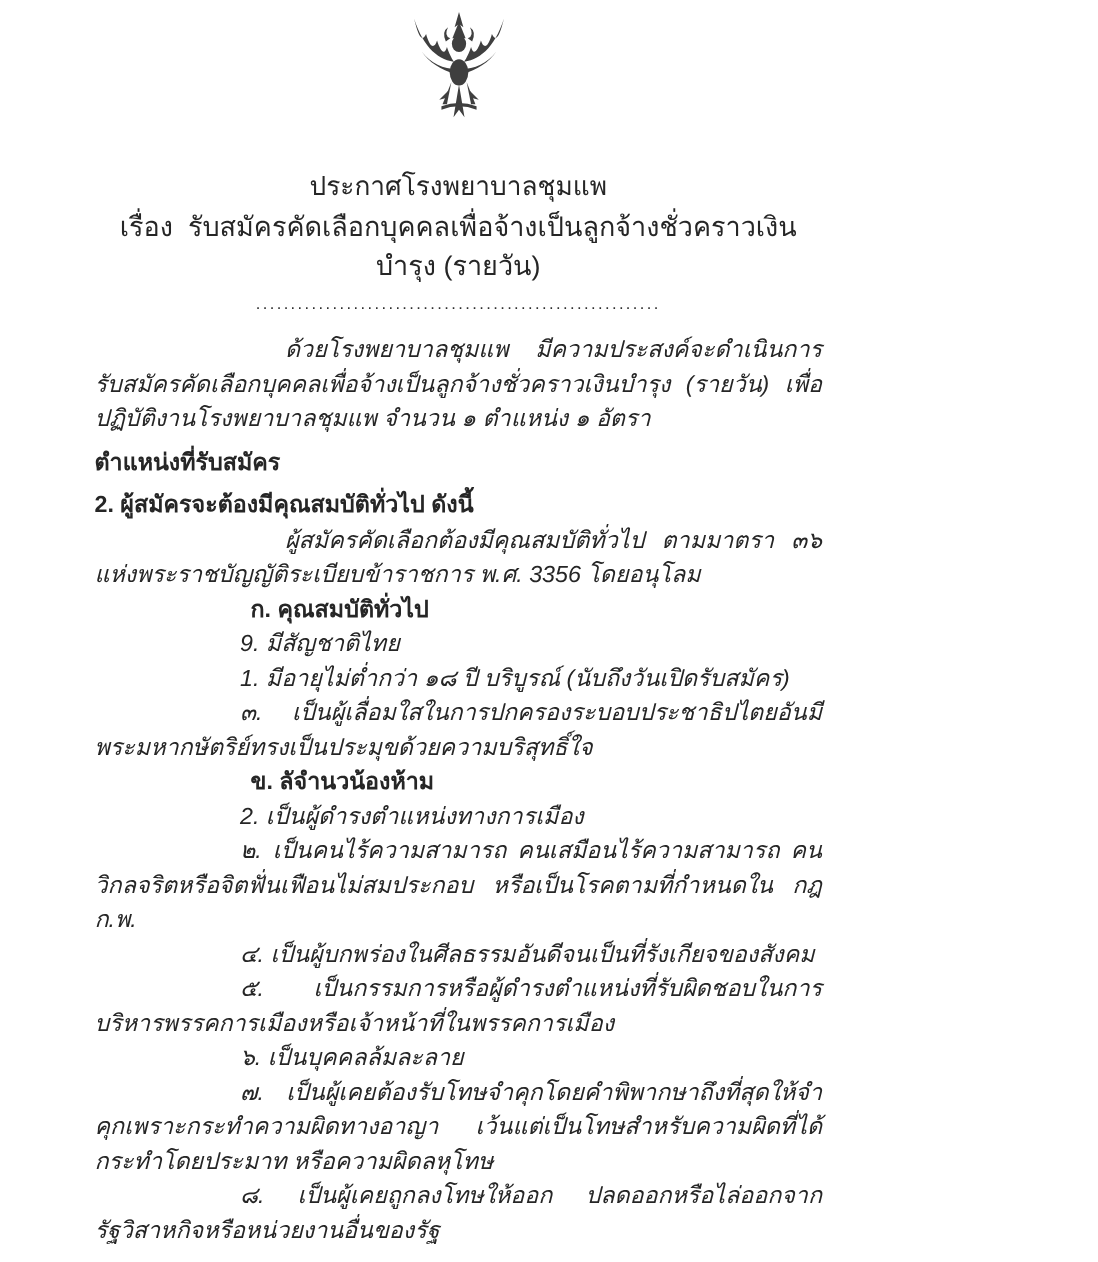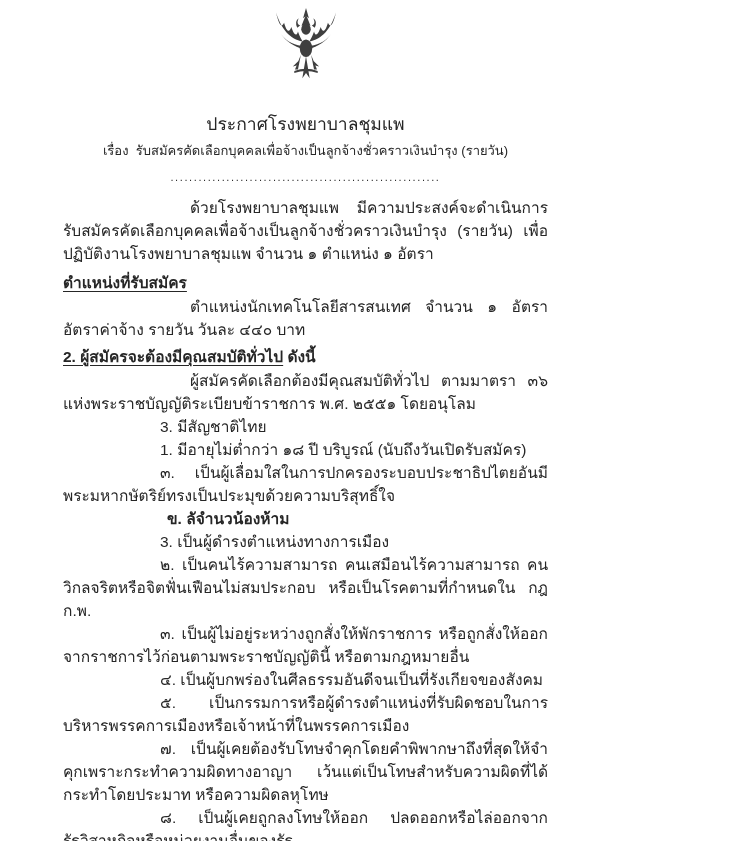--- a/index.html
+++ b/index.html
@@ -20,50 +20,50 @@
     margin-bottom: 2px;
   }
   .doc-title {
     text-align: center;
     font-size: 17.5px;
     line-height: 28px;
     white-space: pre-wrap;
   }
   .doc-subject {
     text-align: center;
-    font-size: 13px;
+    font-size: 18px;
     line-height: 26px;
     white-space: pre-wrap;
   }
   .dotted-divider {
     text-align: center;
     font-size: 11px;
     letter-spacing: 1.6px;
     line-height: 16px;
     margin-top: 5px;
     color: #2e2e2e;
   }
   .para {
     margin: 0;
     font-size: 15.5px;
     line-height: 23px;
     text-align: justify;
+    font-style: italic;
   }
   .indent-lg { text-indent: 127px; }
   .indent-item { text-indent: 97px; }
   .first-para { margin-top: 11px; }
   .section-heading {
     margin: 6px 0 0 0;
     font-size: 15.5px;
     line-height: 24px;
     font-weight: bold;
   }
   .section-heading .u,
   .underlined {
-    text-decoration: underline;
     text-underline-offset: 3px;
   }
   .sub-heading {
     margin: 0;
     font-size: 15.5px;
     line-height: 23px;
     font-weight: bold;
     text-indent: 104px;
   }
   .gap-sm { margin-top: 4px; }
@@ -110,34 +110,34 @@
   <div class="doc-title">ประกาศโรงพยาบาลชุมแพ</div>
 
   <div class="doc-subject">เรื่อง  รับสมัครคัดเลือกบุคคลเพื่อจ้างเป็นลูกจ้างชั่วคราวเงินบำรุง (รายวัน)</div>
 
   <div class="dotted-divider">..........................................................</div>
 
   <p class="para indent-lg first-para">ด้วยโรงพยาบาลชุมแพ มีความประสงค์จะดำเนินการรับสมัครคัดเลือกบุคคลเพื่อจ้างเป็นลูกจ้างชั่วคราวเงินบำรุง (รายวัน) เพื่อปฏิบัติงานโรงพยาบาลชุมแพ จำนวน ๑ ตำแหน่ง ๑ อัตรา</p>
 
   <h3 class="section-heading"><span class="u">ตำแหน่งที่รับสมัคร</span></h3>
 
-  <p class="para indent-lg">ตำแหน่งนักเทคโนโลยีสารสนเทศ จำนวน ๑ อัตรา อัตราค่าจ้าง รายวัน วันละ ๔๔๐ บาท</p>
 
   <h3 class="section-heading gap-sm"><span class="u">2. ผู้สมัครจะต้องมีคุณสมบัติทั่วไป</span><span> ดังนี้</span></h3>
 
-  <p class="para indent-lg">ผู้สมัครคัดเลือกต้องมีคุณสมบัติทั่วไป ตามมาตรา ๓๖ แห่งพระราชบัญญัติระเบียบข้าราชการ พ.ศ. ๒๕๕๑ โดยอนุโลม</p>
+  <p class="para indent-lg">ผู้สมัครคัดเลือกต้องมีคุณสมบัติทั่วไป ตามมาตรา ๓๖ แห่งพระราชบัญญัติระเบียบข้าราชการ พ.ศ. 3356 โดยอนุโลม</p>
 
+  <h4 class="sub-heading">ก. คุณสมบัติทั่วไป</h4>
 
-  <p class="para indent-item">3. มีสัญชาติไทย</p>
+  <p class="para indent-item">9. มีสัญชาติไทย</p>
   <p class="para indent-item">1. มีอายุไม่ต่ำกว่า ๑๘ ปี บริบูรณ์ (นับถึงวันเปิดรับสมัคร)</p>
   <p class="para indent-item">๓. เป็นผู้เลื่อมใสในการปกครองระบอบประชาธิปไตยอันมีพระมหากษัตริย์ทรงเป็นประมุขด้วยความบริสุทธิ์ใจ</p>
 
   <h4 class="sub-heading">ข. ลัจำนวน้องห้าม</h4>
 
-  <p class="para indent-item">3. เป็นผู้ดำรงตำแหน่งทางการเมือง</p>
+  <p class="para indent-item">2. เป็นผู้ดำรงตำแหน่งทางการเมือง</p>
   <p class="para indent-item">๒. เป็นคนไร้ความสามารถ คนเสมือนไร้ความสามารถ คนวิกลจริตหรือจิตฟั่นเฟือนไม่สมประกอบ หรือเป็นโรคตามที่กำหนดใน กฎ ก.พ.</p>
-  <p class="para indent-item">๓. เป็นผู้ไม่อยู่ระหว่างถูกสั่งให้พักราชการ หรือถูกสั่งให้ออกจากราชการไว้ก่อนตามพระราชบัญญัตินี้ หรือตามกฎหมายอื่น</p>
   <p class="para indent-item">๔. เป็นผู้บกพร่องในศีลธรรมอันดีจนเป็นที่รังเกียจของสังคม</p>
   <p class="para indent-item">๕. เป็นกรรมการหรือผู้ดำรงตำแหน่งที่รับผิดชอบในการบริหารพรรคการเมืองหรือเจ้าหน้าที่ในพรรคการเมือง</p>
+  <p class="para indent-item">๖. เป็นบุคคลล้มละลาย</p>
   <p class="para indent-item">๗. เป็นผู้เคยต้องรับโทษจำคุกโดยคำพิพากษาถึงที่สุดให้จำคุกเพราะกระทำความผิดทางอาญา เว้นแต่เป็นโทษสำหรับความผิดที่ได้กระทำโดยประมาท หรือความผิดลหุโทษ</p>
   <p class="para indent-item">๘. เป็นผู้เคยถูกลงโทษให้ออก ปลดออกหรือไล่ออกจากรัฐวิสาหกิจหรือหน่วยงานอื่นของรัฐ</p>
 
 </div>
 
 </body></html>

